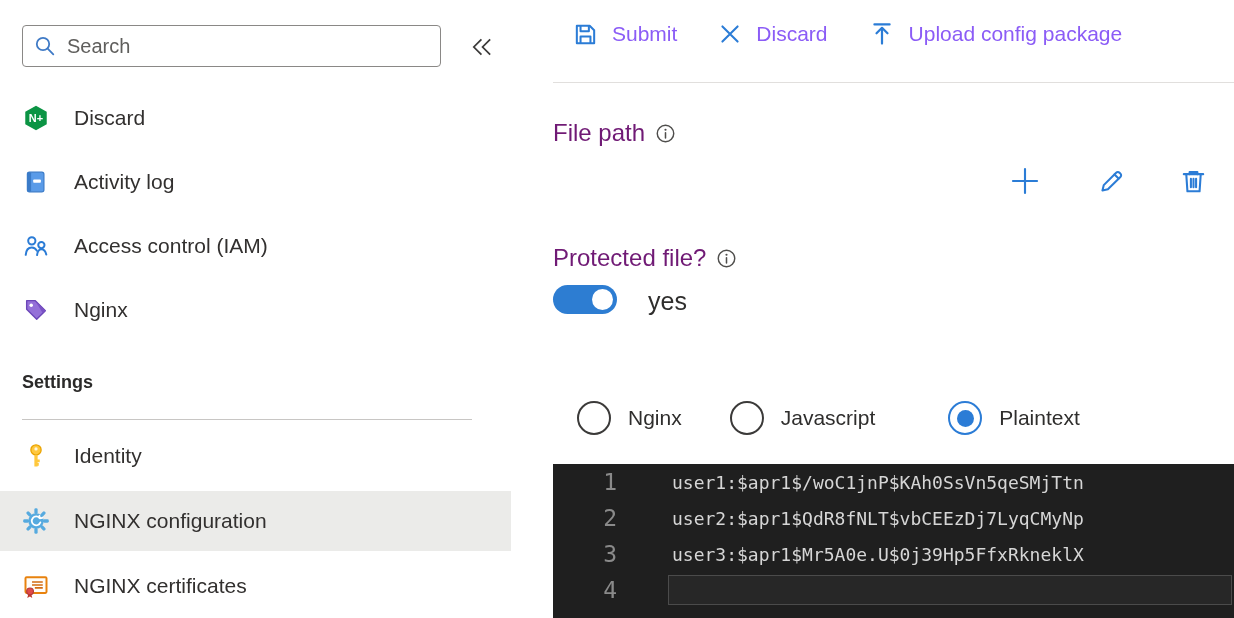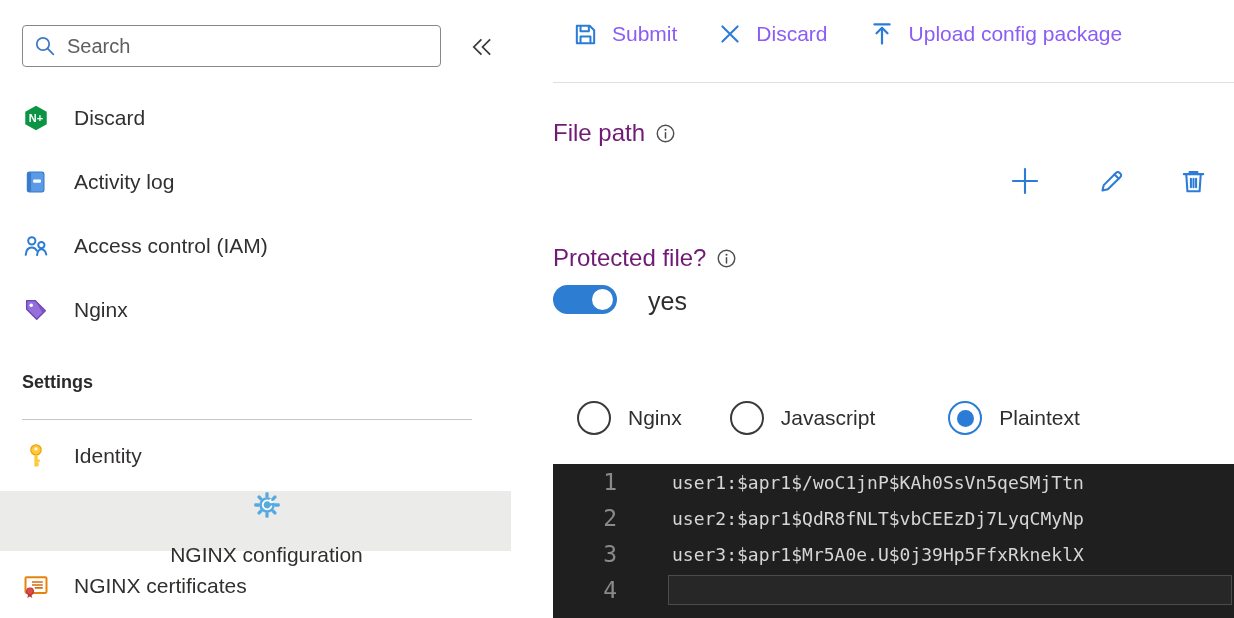--- a/index.html
+++ b/index.html
@@ -143,21 +143,21 @@
         <svg width="28" height="28" viewBox="0 0 24 24">
           <circle cx="12" cy="6.8" r="4.4" fill="#ffc83d" stroke="#eaa300" stroke-width="1.1"></circle>
           <circle cx="12" cy="5.9" r="1.4" fill="#fff7df"></circle>
           <path d="M12 11.2V21" stroke="#ffc83d" stroke-width="2.8"></path>
           <path d="M12 16.2h3.2M12 19.2h2.4" stroke="#ffc83d" stroke-width="2.2"></path>
         </svg>
       </span>
       <span class="lbl">Identity</span>
     </div>
 
-    <div class="sideitem selected" style="top:491px;flex-direction:column;">
+    <div class="sideitem selected" style="top:491px;">
       <span class="ic">
         <svg width="28" height="28" viewBox="0 0 24 24">
           <g fill="#56aadf">
             <rect x="10.6" y="1" width="2.8" height="5" rx="1.2"></rect>
             <rect x="10.6" y="1" width="2.8" height="5" rx="1.2" transform="rotate(45 12 12)"></rect>
             <rect x="10.6" y="1" width="2.8" height="5" rx="1.2" transform="rotate(90 12 12)"></rect>
             <rect x="10.6" y="1" width="2.8" height="5" rx="1.2" transform="rotate(135 12 12)"></rect>
             <rect x="10.6" y="1" width="2.8" height="5" rx="1.2" transform="rotate(180 12 12)"></rect>
             <rect x="10.6" y="1" width="2.8" height="5" rx="1.2" transform="rotate(225 12 12)"></rect>
             <rect x="10.6" y="1" width="2.8" height="5" rx="1.2" transform="rotate(270 12 12)"></rect>

